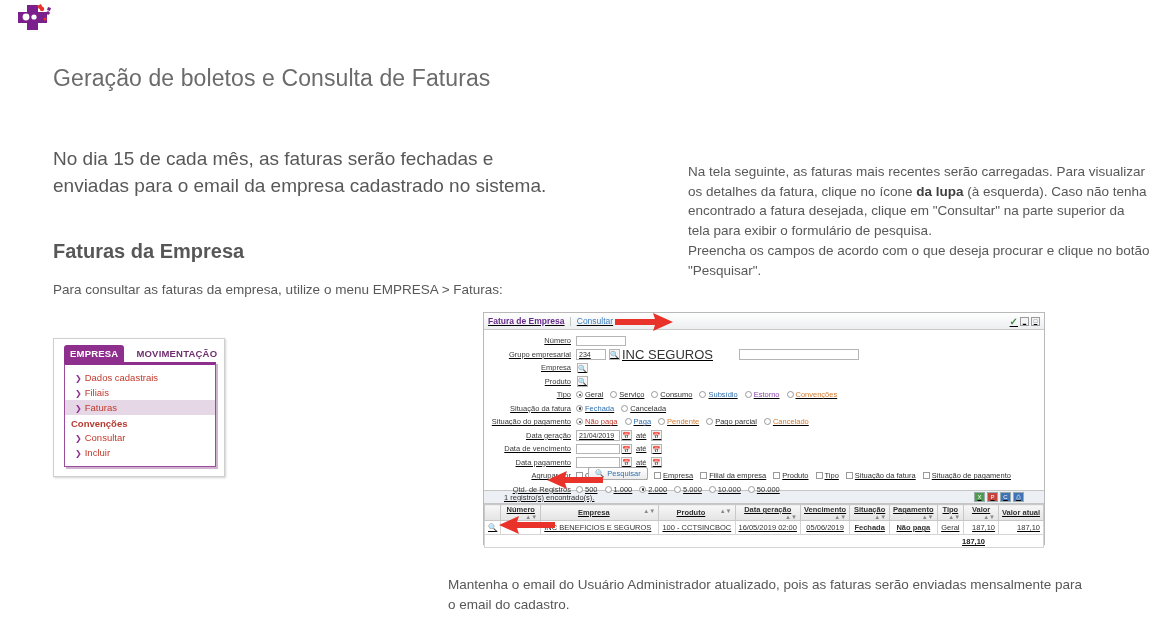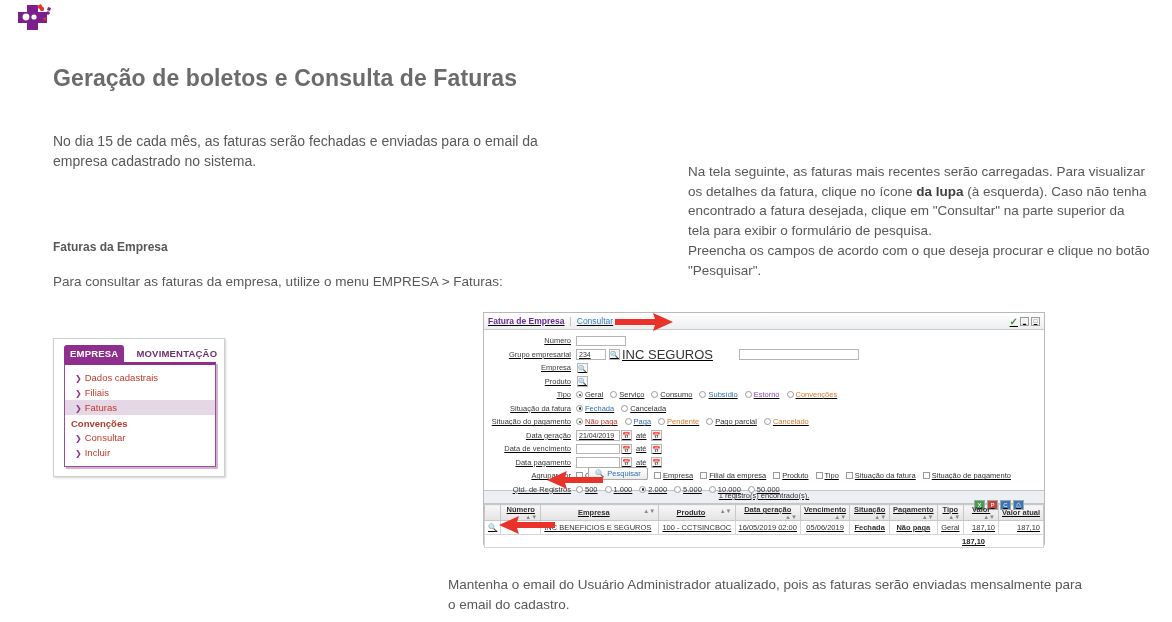--- a/index.html
+++ b/index.html
@@ -19,43 +19,43 @@
     left: 4px; top: 4px;
     width: 62px; height: 46px;
   }
 
   
   #page-title {
     position: absolute;
     left: 53px; top: 64px;
     width: 470px;
     font-size: 23px;
-    font-weight: bold;
+    font-weight: normal;
     color: #6b6b6b;
     line-height: 1.25;
     letter-spacing: .1px;
   }
   #intro-text {
     position: absolute;
-    left: 53px; top: 132px;
+    left: 53px; top: 146px;
     width: 520px;
-    font-size: 14px;
+    font-size: 19px;
     color: #585858;
     line-height: 1.42;
   }
   #section-title {
     position: absolute;
     left: 53px; top: 240px;
-    font-size: 12px;
+    font-size: 20px;
     font-weight: bold;
     color: #575757;
   }
   #section-text {
     position: absolute;
-    left: 53px; top: 272px;
+    left: 53px; top: 280px;
     width: 500px;
     font-size: 13.5px;
     color: #585858;
     line-height: 1.42;
   }
   #right-text {
     position: absolute;
     left: 688px; top: 162px;
     width: 462px;
     font-size: 13.5px;
@@ -212,21 +212,21 @@
     border-radius: 2px;
   }
 
   #result-bar {
     height: 14px;
     background: #eceff4;
     border-top: 1px solid #c5c5c5;
     border-bottom: 1px solid #c5c5c5;
     display: flex; align-items: center;
     padding: 0 20px;
-    font-size: 7.5px; color: #333; flex-direction: column;
+    font-size: 7.5px; color: #333;
   }
   #result-bar .icons { margin-left: auto; display: flex; gap: 2px; }
   .xicon { width: 11px; height: 10px; border: 1px solid #9aa; font-size: 6px; line-height: 9px; text-align: center; }
   .xicon.g { background: #4e9a4e; color: #fff; }
   .xicon.r { background: #c3453d; color: #fff; }
   .xicon.b { background: #3f73b5; color: #fff; }
 
   table#grid {
     width: 100%;
     border-collapse: collapse;

